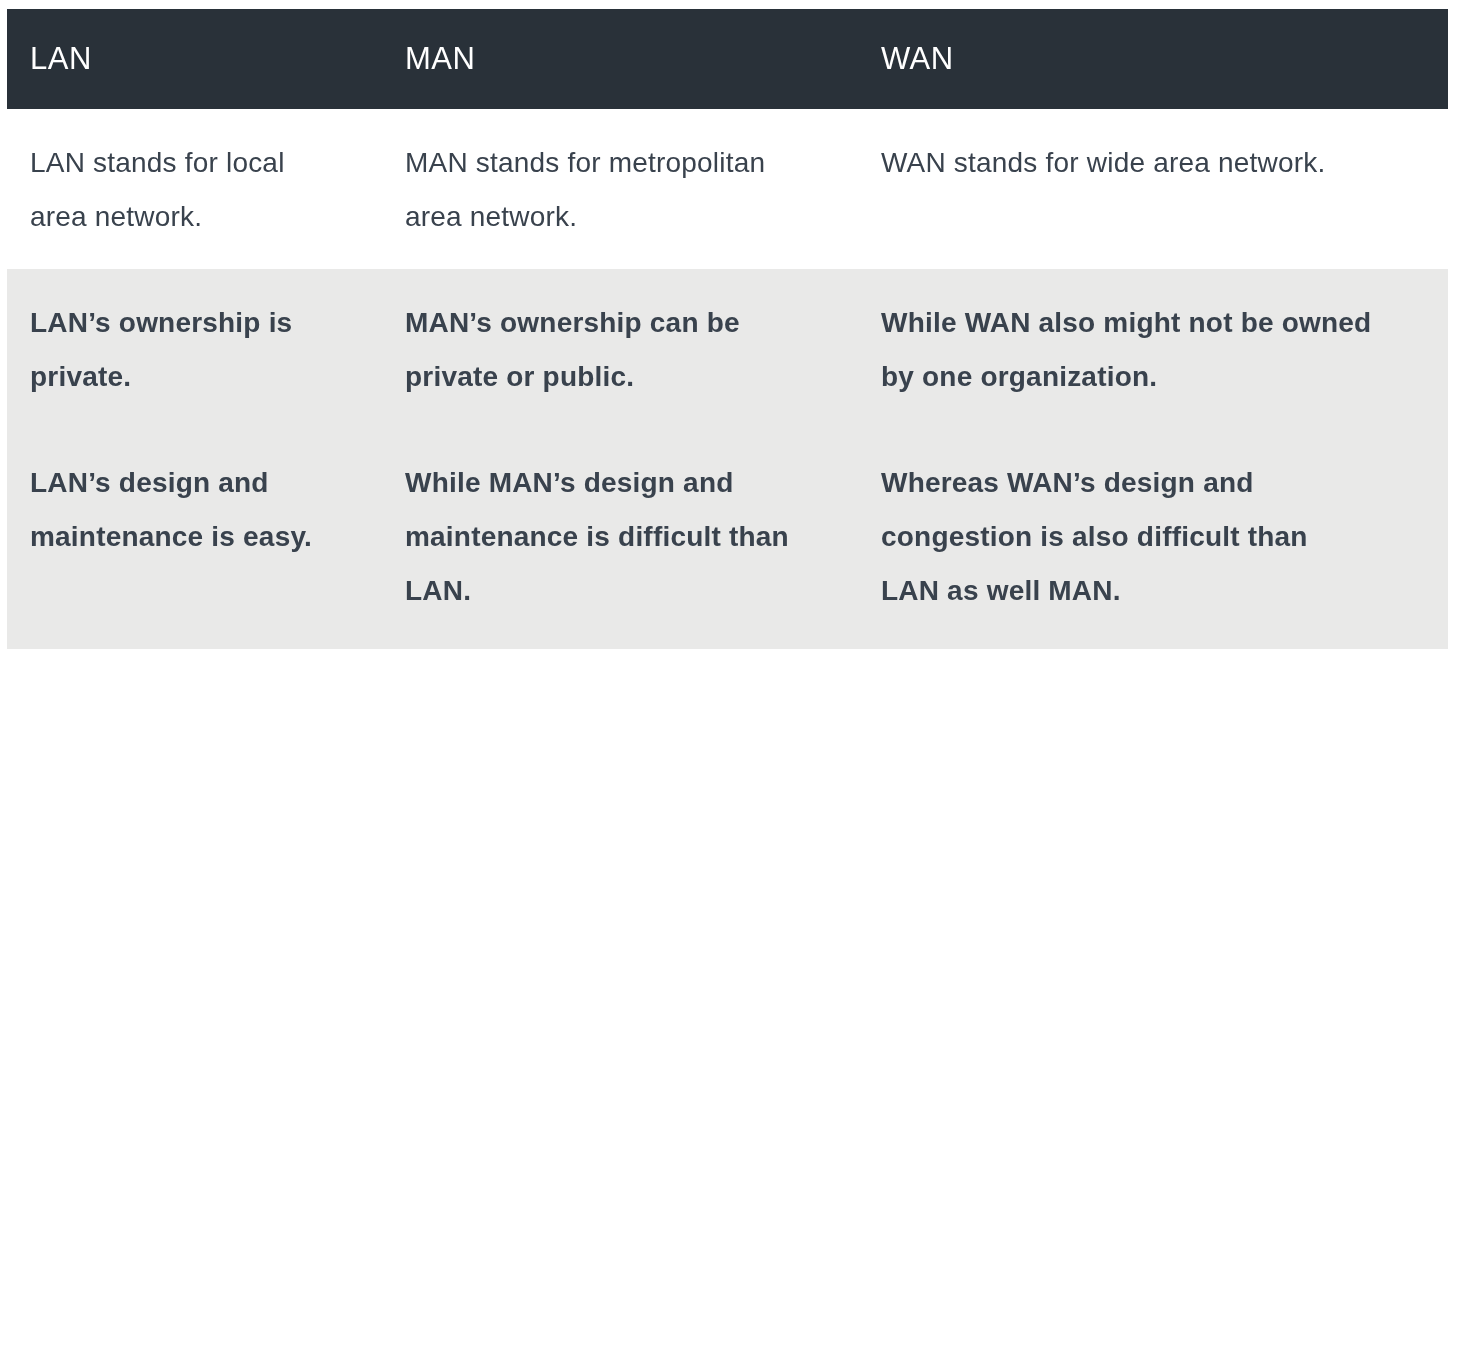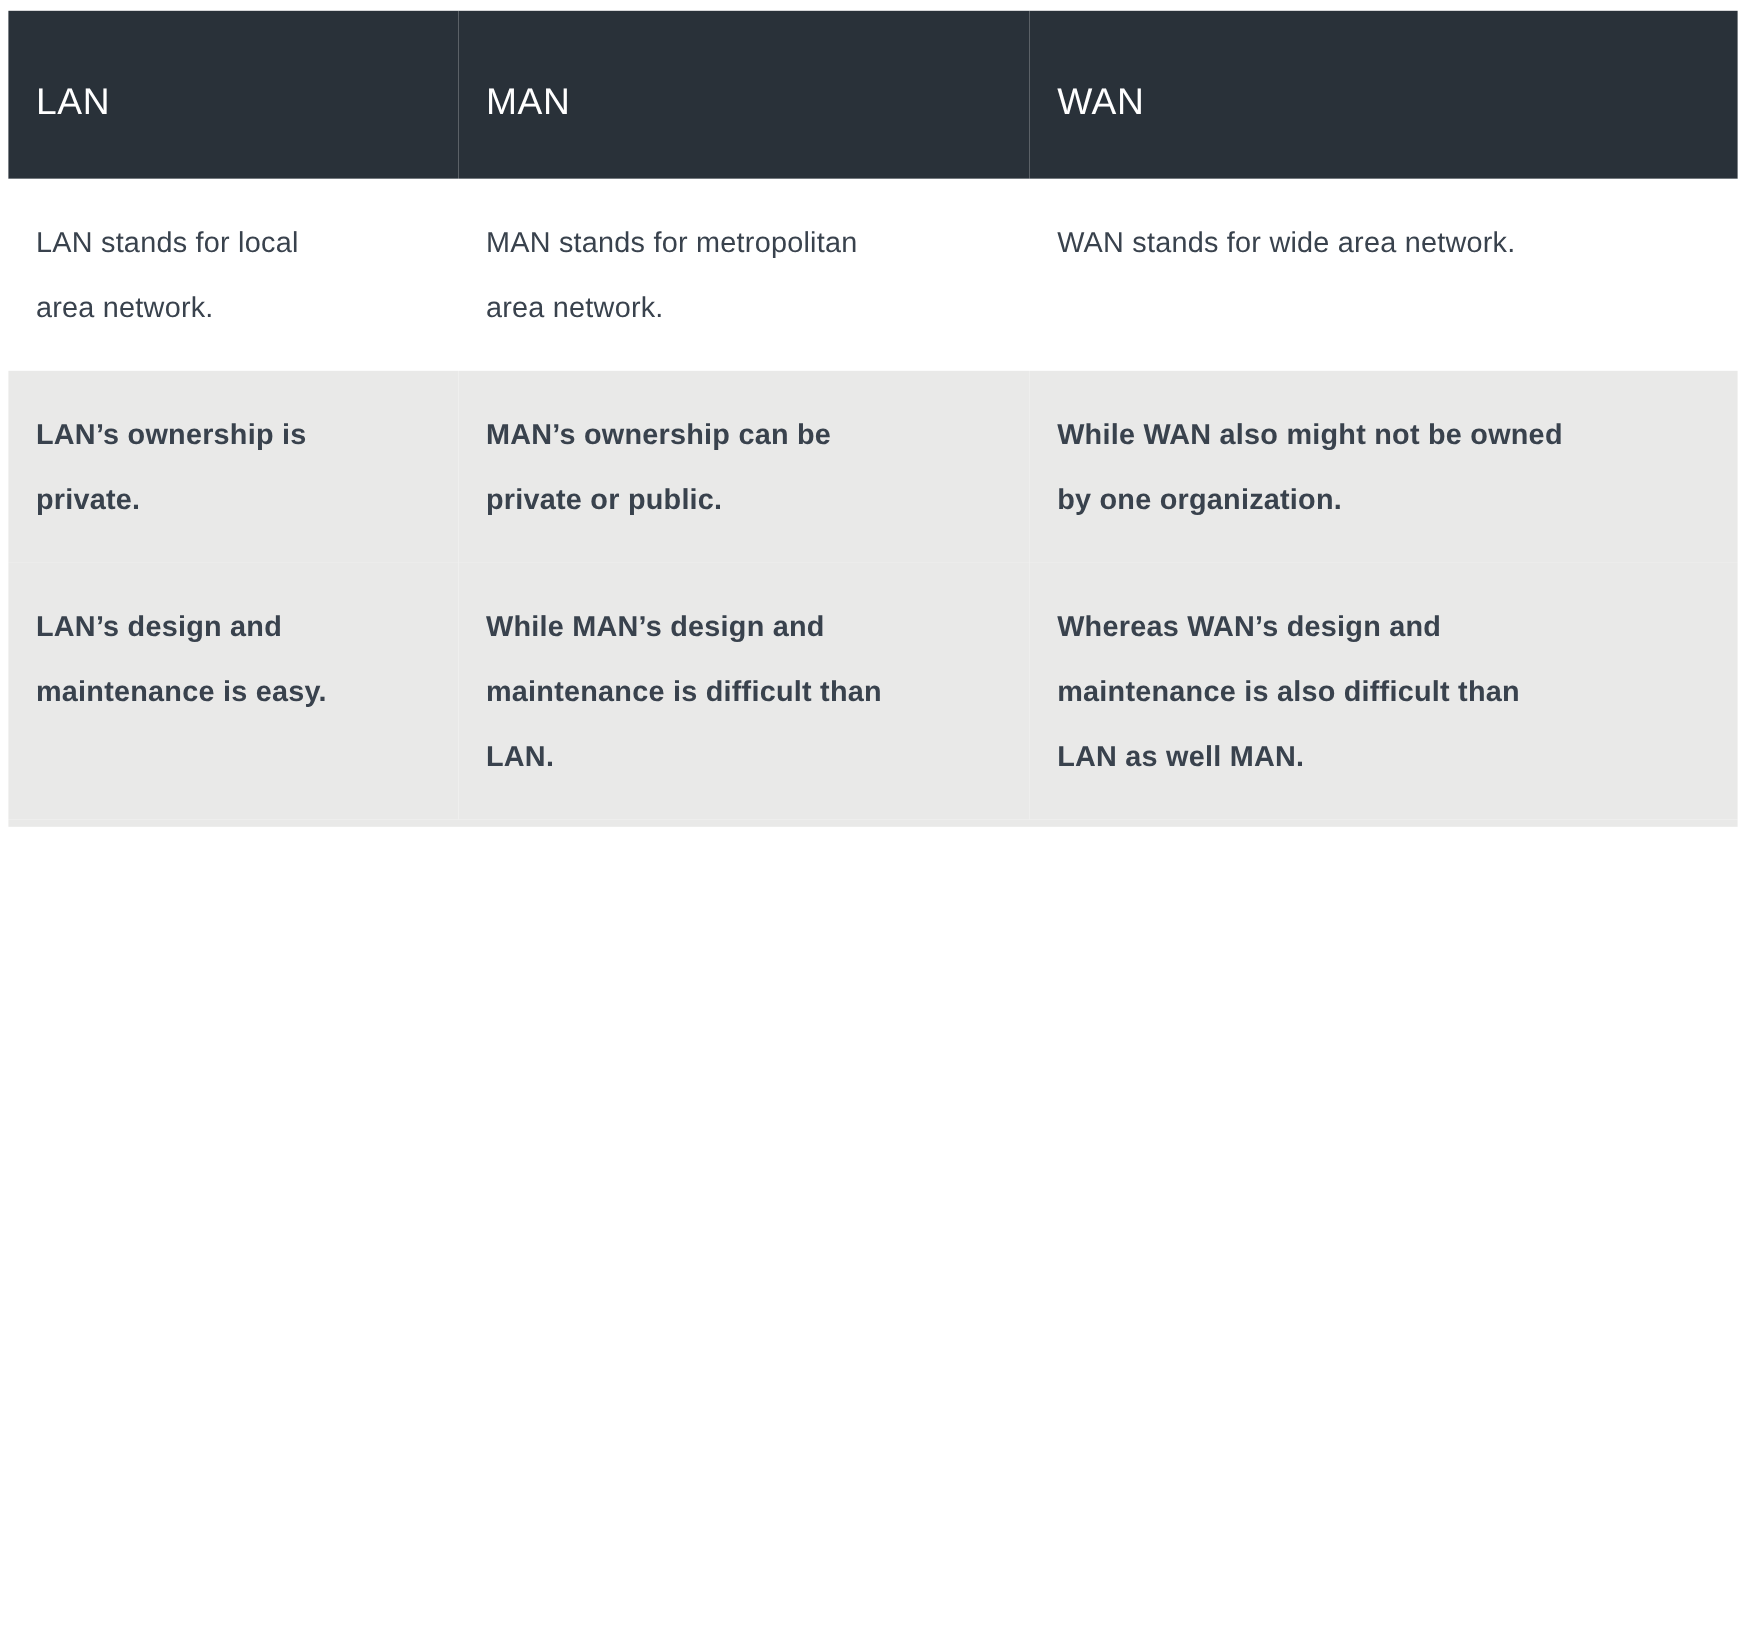--- a/index.html
+++ b/index.html
@@ -21,25 +21,25 @@
     table-layout: fixed;
   }
   table.cmp th {
     background: var(--header-bg, #293139);
     color: var(--header-text, #ffffff);
     font-size: 31px;
     font-weight: 400;
     letter-spacing: 0.5px;
     text-align: left;
     vertical-align: middle;
-    height: 128px;
-    padding: 12px 20px 0 23px;
+    height: 100px;
+    padding: 0 20px 0 23px;
   }
   table.cmp td {
-    font-size: 24px;
+    font-size: 28px;
     line-height: 54px;
     letter-spacing: 0.2px;
     color: var(--body-text, #39424d);
     vertical-align: top;
     text-align: left;
     padding: 27px 20px 25px 23px;
     white-space: pre-line;
     background: #ffffff;
   }
   table.cmp tr.alt td {
@@ -85,19 +85,19 @@
         <td>While WAN also might not be owned
 by one organization.</td>
       </tr>
       <tr class="alt">
         <td>LAN’s design and
 maintenance is easy.</td>
         <td>While MAN’s design and
 maintenance is difficult than
 LAN.</td>
         <td>Whereas WAN’s design and
-maintenance is also difficult than
+congestion is also difficult than
 LAN as well MAN.</td>
       </tr>
     </tbody>
   </table>
   <div class="next-row-sliver"></div>
 </div>
 
 </body></html>

